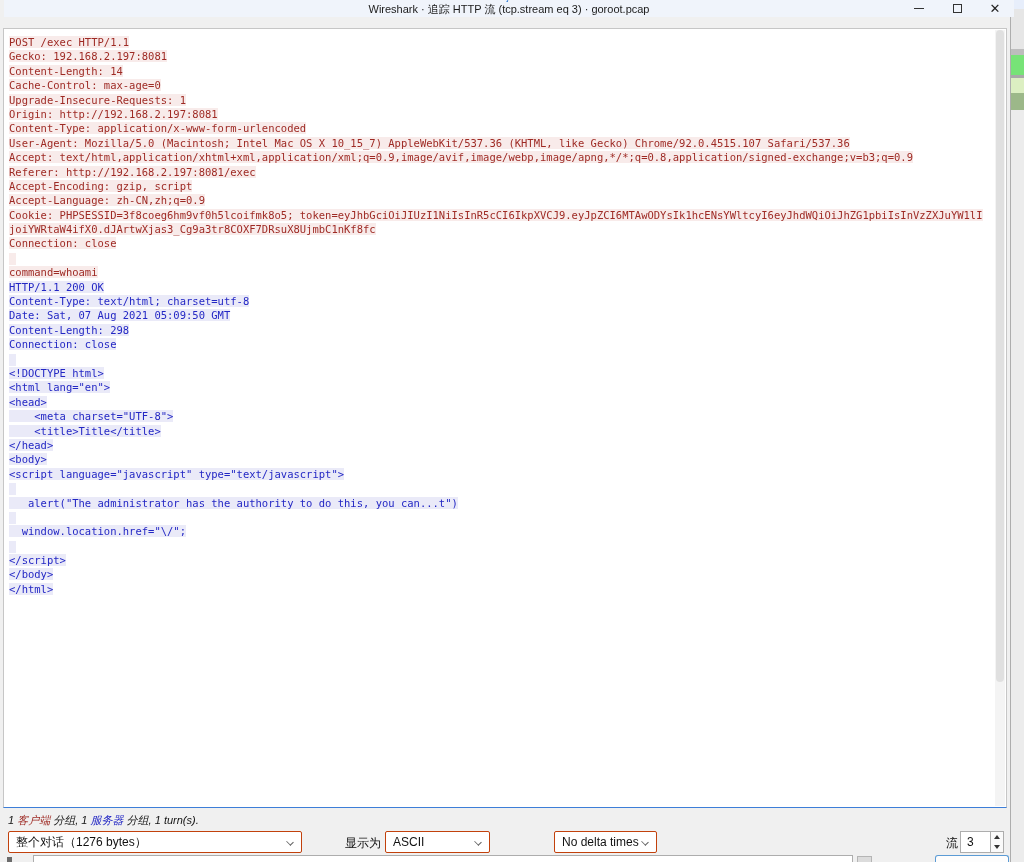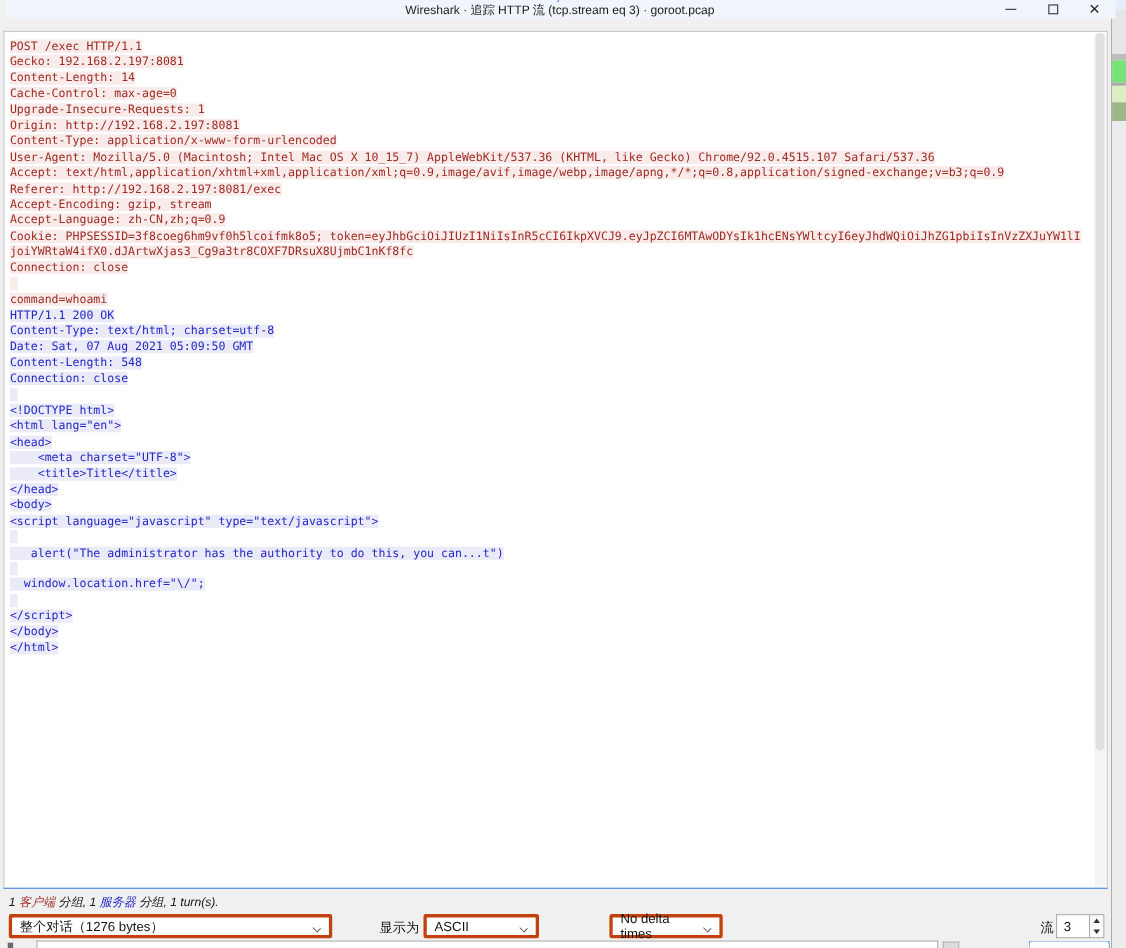--- a/index.html
+++ b/index.html
@@ -47,21 +47,21 @@
              background:#f4f4f4; }
   .vthumb { position:absolute; top:0; left:1px; width:8px; height:84%;
             background:#e0e0e0; border-radius:4px; }
 
   
   .statusline { position:absolute; left:8px; top:813px; font-size:11px;
                 font-style:italic; color:#141414; white-space:pre; }
 
   
   .combo { position:absolute; top:831px; height:22px; background:#ffffff;
-           border:3px solid #c2410c; border-radius:2px; font-size:12px;
+           border:1px solid #c2410c; border-radius:2px; font-size:12px;
            color:#111; display:flex; align-items:center; padding:0 14px 0 7px;
            cursor:default; }
   .chev { position:absolute; right:8px; top:7px; width:6px; height:6px;
           border-right:1.4px solid #5f5f5f; border-bottom:1.4px solid #5f5f5f;
           transform:rotate(45deg) scale(1,0.8); }
   .ui-label { position:absolute; font-size:12px; color:#111; top:835px; }
 
   .spinbox { position:absolute; left:960px; top:831px; width:30px; height:22px;
              background:#fff; border:1px solid #adadad; border-right:none;
              font-size:12px; color:#111; display:flex; align-items:center;
@@ -125,31 +125,31 @@
           <div class="sline"><span class="client">POST /exec HTTP/1.1</span></div>
           <div class="sline"><span class="client">Gecko: 192.168.2.197:8081</span></div>
           <div class="sline"><span class="client">Content-Length: 14</span></div>
           <div class="sline"><span class="client">Cache-Control: max-age=0</span></div>
           <div class="sline"><span class="client">Upgrade-Insecure-Requests: 1</span></div>
           <div class="sline"><span class="client">Origin: http://192.168.2.197:8081</span></div>
           <div class="sline"><span class="client">Content-Type: application/x-www-form-urlencoded</span></div>
           <div class="sline"><span class="client">User-Agent: Mozilla/5.0 (Macintosh; Intel Mac OS X 10_15_7) AppleWebKit/537.36 (KHTML, like Gecko) Chrome/92.0.4515.107 Safari/537.36</span></div>
           <div class="sline"><span class="client">Accept: text/html,application/xhtml+xml,application/xml;q=0.9,image/avif,image/webp,image/apng,*/*;q=0.8,application/signed-exchange;v=b3;q=0.9</span></div>
           <div class="sline"><span class="client">Referer: http://192.168.2.197:8081/exec</span></div>
-          <div class="sline"><span class="client">Accept-Encoding: gzip, stream</span></div>
+          <div class="sline"><span class="client">Accept-Encoding: gzip, script</span></div>
           <div class="sline"><span class="client">Accept-Language: zh-CN,zh;q=0.9</span></div>
           <div class="sline"><span class="client">Cookie: PHPSESSID=3f8coeg6hm9vf0h5lcoifmk8o5; token=eyJhbGciOiJIUzI1NiIsInR5cCI6IkpXVCJ9.eyJpZCI6MTAwODYsIk1hcENsYWltcyI6eyJhdWQiOiJhZG1pbiIsInVzZXJuYW1lI</span></div>
           <div class="sline"><span class="client">joiYWRtaW4ifX0.dJArtwXjas3_Cg9a3tr8COXF7DRsuX8UjmbC1nKf8fc</span></div>
           <div class="sline"><span class="client">Connection: close</span></div>
           <div class="sline"><span class="client nl">&nbsp;</span></div>
           <div class="sline"><span class="client">command=whoami</span></div>
           <div class="sline"><span class="server">HTTP/1.1 200 OK</span></div>
           <div class="sline"><span class="server">Content-Type: text/html; charset=utf-8</span></div>
           <div class="sline"><span class="server">Date: Sat, 07 Aug 2021 05:09:50 GMT</span></div>
-          <div class="sline"><span class="server">Content-Length: 548</span></div>
+          <div class="sline"><span class="server">Content-Length: 298</span></div>
           <div class="sline"><span class="server">Connection: close</span></div>
           <div class="sline"><span class="server nl">&nbsp;</span></div>
           <div class="sline"><span class="server">&lt;!DOCTYPE html&gt;</span></div>
           <div class="sline"><span class="server">&lt;html lang="en"&gt;</span></div>
           <div class="sline"><span class="server">&lt;head&gt;</span></div>
           <div class="sline"><span class="server">    &lt;meta charset="UTF-8"&gt;</span></div>
           <div class="sline"><span class="server">    &lt;title&gt;Title&lt;/title&gt;</span></div>
           <div class="sline"><span class="server">&lt;/head&gt;</span></div>
           <div class="sline"><span class="server">&lt;body&gt;</span></div>
           <div class="sline"><span class="server">&lt;script language="javascript" type="text/javascript"&gt;</span></div>

